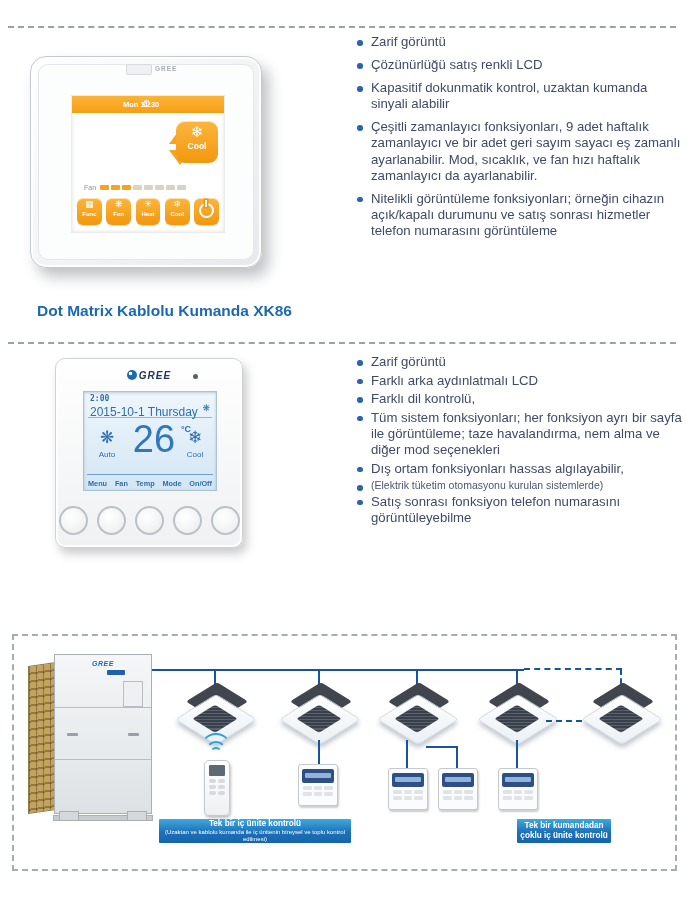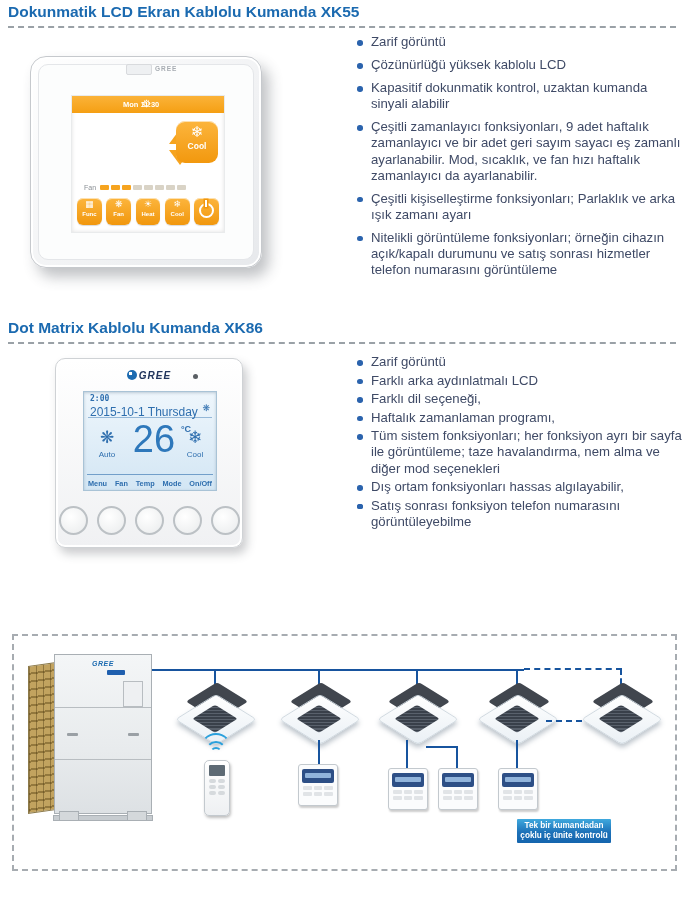--- a/index.html
+++ b/index.html
@@ -148,21 +148,20 @@
              background:linear-gradient(180deg,#3fa9de 0%,#1d71b8 55%,#1565ae 100%);
              display:flex; flex-direction:column; justify-content:center; border-radius:1px; }
   .caption .t { font-size:8.2px; line-height:1.2; }
   .caption .s { font-size:6px; font-weight:normal; line-height:1.15; }
 </style>
 </head>
 <body>
 
 <div class="page">
 
-  <div class="sec-title" style="top:3px;">Dokunmatik LCD Ekran Kablolu Kumanda XK55</div>
   <div class="dashed-sep" style="top:26px;"></div>
 
   <div class="dev55">
     <div class="dev55-face"></div>
     <div class="dev55-notch"></div>
     <div class="dev55-logo">GREE</div>
     <div class="scr55">
       <div class="scr55-hdr">
         <span class="scr55-time">Mon 11:30</span>
         <span class="scr55-gear">⚙</span>
@@ -195,28 +194,27 @@
         </div>
         <div class="key">
           <span class="pwr"></span>
         </div>
       </div>
     </div>
   </div>
 
   <ul class="bullets b1" style="left:356px; top:34px; width:326px;">
     <li>Zarif görüntü</li>
-    <li>Çözünürlüğü yüksek kablolu LCD</li>
+    <li>Çözünürlüğü satış renkli LCD</li>
     <li>Kapasitif dokunmatik kontrol, uzaktan kumanda sinyali alabilir</li>
     <li>Çeşitli zamanlayıcı fonksiyonları, 9 adet haftalık zamanlayıcı ve bir adet geri sayım sayacı eş zamanlı ayarlanabilir. Mod, sıcaklık, ve fan hızı haftalık zamanlayıcı da ayarlanabilir.</li>
-    <li>Çeşitli kişiselleştirme fonksiyonları; Parlaklık ve arka ışık zamanı ayarı</li>
     <li>Nitelikli görüntüleme fonksiyonları; örneğin cihazın açık/kapalı durumunu ve satış sonrası hizmetler telefon numarasını görüntüleme</li>
   </ul>
 
-  <div class="sec-title" style="top:319px;">Dot Matrix Kablolu Kumanda XK86</div>
+  <div class="sec-title" style="top:302px;margin-left:29px;">Dot Matrix Kablolu Kumanda XK86</div>
   <div class="dashed-sep" style="top:342px;"></div>
 
   <div class="dev86">
     <div class="dev86-logo"><span class="logo-mark"></span><span>GREE</span></div>
     <div class="dev86-dot"></div>
     <div class="scr86">
       <div class="scr86-clock">2:00</div>
       <div class="scr86-date">2015-10-1 Thursday</div>
       <div class="scr86-fanicon">❋</div>
       <div class="scr86-line1"></div>
@@ -246,25 +244,25 @@
       <div class="cbtn"></div>
       <div class="cbtn"></div>
       <div class="cbtn"></div>
       <div class="cbtn"></div>
     </div>
   </div>
 
   <ul class="bullets b2" style="left:356px; top:354px; width:330px;">
     <li>Zarif görüntü</li>
     <li>Farklı arka aydınlatmalı LCD</li>
-    <li>Farklı dil seçeneği,</li>
-    <li>Haftalık zamanlaman programı,</li>
+    <li>Farklı dil kontrolü,</li>
     <li>Tüm sistem fonksiyonları; her fonksiyon ayrı bir sayfa ile görüntüleme; taze havalandırma, nem alma ve diğer mod seçenekleri</li>
     <li>Dış ortam fonksiyonları hassas algılayabilir,</li>
     <li>
+      <span class="small-note">(Elektrik tüketim otomasyonu kurulan sistemlerde)</span>
     </li>
     <li>Satış sonrası fonksiyon telefon numarasını görüntüleyebilme</li>
   </ul>
 
   <div class="diag">
 
     <div class="line-h" style="left:120px; top:33px; width:390px;"></div>
     <div class="dline-h" style="left:510px; top:32px; width:98px;"></div>
     <div class="line-v" style="left:200px; top:33px; height:28px;"></div>
     <div class="line-v" style="left:304px; top:33px; height:28px;"></div>
@@ -388,18 +386,22 @@
         <div class="mini-keys">
           <div class="mk"></div>
           <div class="mk"></div>
           <div class="mk"></div>
           <div class="mk"></div>
           <div class="mk"></div>
           <div class="mk"></div>
         </div>
     </div>
 
+    <div class="caption" style="left:145px; width:192px;">
+      <span class="t">Tek bir iç ünite kontrolü</span>
+      <span class="s">(Uzaktan ve kablolu kumanda ile iç ünitenin bireysel ve toplu kontrol edilmesi)</span>
+    </div>
     <div class="caption" style="left:503px; width:94px;">
       <span class="t">Tek bir kumandadan çoklu iç ünite kontrolü</span>
     </div>
   </div>
 
 </div>
 
 </body></html>

